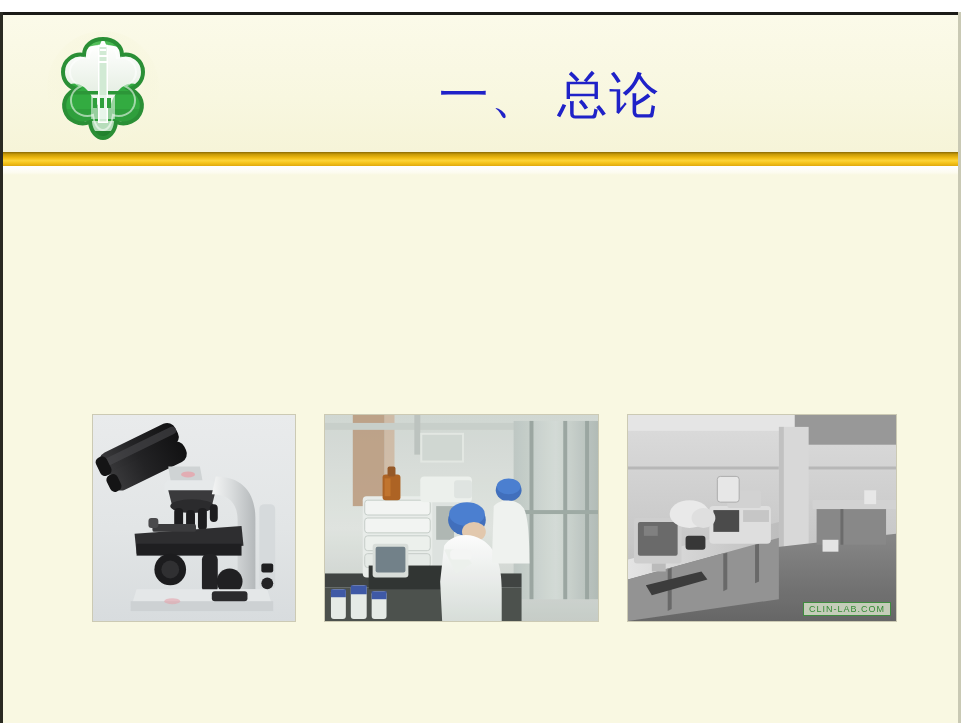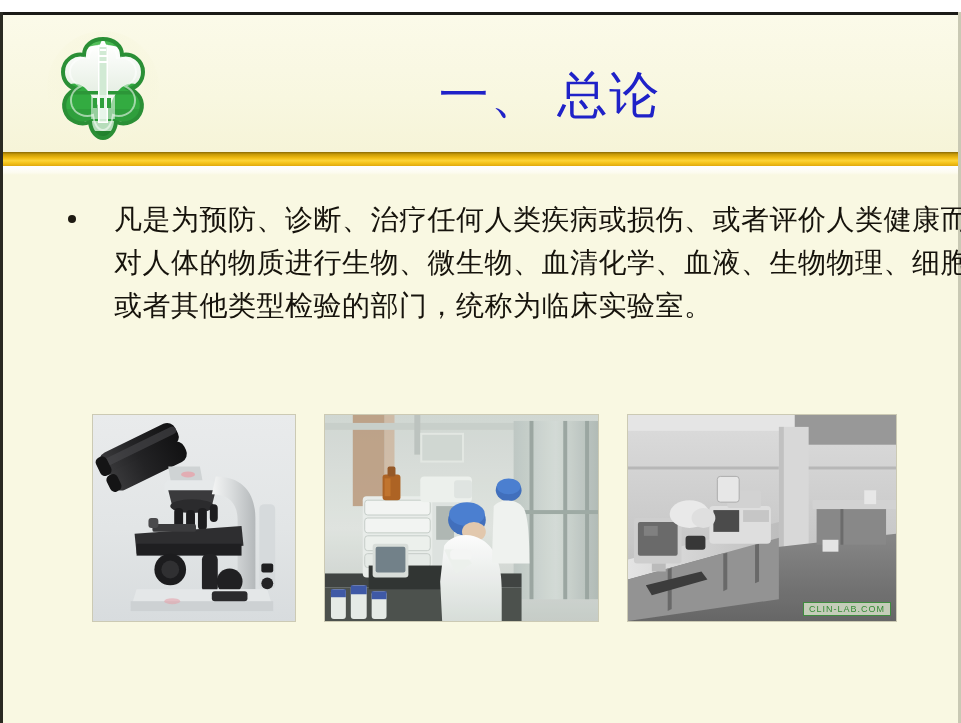--- a/index.html
+++ b/index.html
@@ -262,30 +262,20 @@
                C26 33 36 27 45 29
                C45 21 51 16 59 16 Z" fill="none" stroke="#ffffff" stroke-width="2" opacity="0.55"></path>
     </svg>
   </div>
 
   <div class="slide-title">一、 总论</div>
 
   <div class="gold-rule"></div>
   <div class="gold-rule-shine"></div>
 
-  <div class="body-block">
-    <div class="bullet-row">
-      <span class="bullet-dot"></span>
-      <div class="bullet-text">
-        <span class="ln">凡是为预防、诊断、治疗任何人类疾病或损伤、或者评价人类健康而</span>
-        <span class="ln">对人体的物质进行生物、微生物、血清化学、血液、生物物理、细胞</span>
-        <span class="ln">或者其他类型检验的部门，统称为临床实验室。</span>
-      </div>
-    </div>
-  </div>
 
   <div class="photos">
 
     <div class="photo" id="photo-1">
       <svg viewBox="0 0 204 208" xmlns="http://www.w3.org/2000/svg" preserveAspectRatio="none">
         <defs>
           <linearGradient id="m_bg" x1="0%" y1="0%" x2="0%" y2="100%">
             <stop offset="0%" stop-color="#e9ebec"></stop>
             <stop offset="55%" stop-color="#e2e5e6"></stop>
             <stop offset="100%" stop-color="#d8dcde"></stop>

